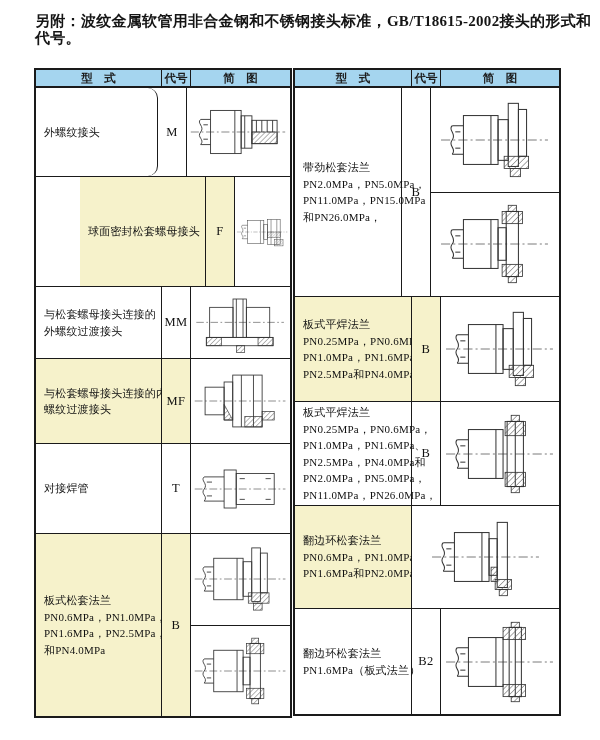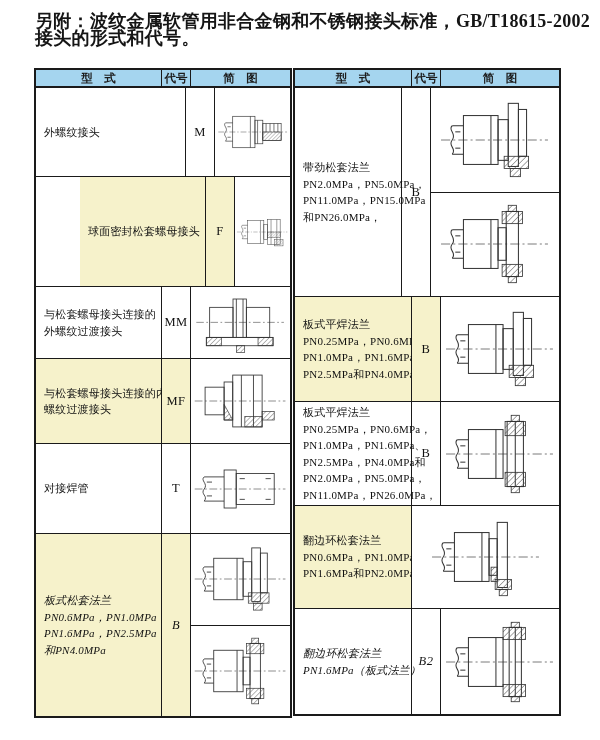--- a/index.html
+++ b/index.html
@@ -2,29 +2,29 @@
 <html style="--header-bg: #a5d5ef; --highlight-bg: #f6f2cb; --border: #1a1a1a;"><head>
 <meta charset="utf-8">
 <style>
   html,body{margin:0;padding:0;}
   body{
     width:600px;height:740px;background:#ffffff;position:relative;
     font-family:"Liberation Serif","DejaVu Serif",serif;color:#111;
     -webkit-font-smoothing:antialiased;
   }
   .title{
-    padding:13px 0 0 35px;font-size:18px;font-weight:bold;letter-spacing:.3px;
+    padding:13px 0 0 35px;font-size:15px;font-weight:bold;letter-spacing:.3px;
     line-height:17px;color:#151515;
   }
   .tables{display:flex;margin:21px 12px 0 34px;align-items:flex-start;gap:1px;}
   .ftable{border:2px solid var(--border,#1a1a1a);box-sizing:border-box;background:#fff;}
   .thead-row,.trow{display:flex;box-sizing:border-box;}
   .thead-row{background:var(--header-bg,#a5d5ef);border-bottom:2px solid var(--border,#1a1a1a);}
   .trow{border-bottom:1px solid var(--border,#1a1a1a);}
-  .trow:last-child{border-bottom:none;font-style:italic;}
+  .trow:last-child{border-bottom:none;}
   .cell{box-sizing:border-box;border-right:1px solid var(--border,#1a1a1a);display:flex;flex-direction:column;justify-content:center;}
   .cell:last-child{border-right:none;}
   .hcell{align-items:center;justify-content:center;font-size:11.5px;font-weight:bold;color:#1c1c1c;display:flex;flex-direction:row;}
   .cell.type{align-items:flex-start;padding:5px 4px 5px 8px;font-size:11px;line-height:16.5px;letter-spacing:.2px;}
   .cell.code{align-items:center;font-size:12.5px;letter-spacing:.5px;}
   .cell.diag{flex:1;padding:0;background:#fff;}
   .cell.hl{background:var(--highlight-bg,#f6f2cb);}
   .subdiag{flex:1;display:flex;align-items:center;justify-content:center;overflow:hidden;}
   .subdiag.split{border-bottom:1px solid var(--border,#1a1a1a);}
   .dsvg{width:102px;height:78px;max-width:96%;max-height:94%;}
@@ -37,21 +37,21 @@
 <div class="title">另附：波纹金属软管用非合金钢和不锈钢接头标准，GB/T18615-2002接头的形式和代号。</div>
 
 <div class="tables">
   <div class="ftable" data-table="0" style="width: 258px;">
       <div class="thead-row" style="height: 18px;">
         <div class="cell hcell" style="width: 126px;">型　式</div>
         <div class="cell hcell" style="width: 29px;">代号</div>
         <div class="cell hcell" style="flex: 1 1 0%;">简　图</div>
       </div>
       <div class="trow" style="height: 89px;">
-        <div class="cell type" style="width: 150px;">
+        <div class="cell type" style="width: 122px; border-radius: 10px;">
           <div class="tline">外螺纹接头</div>
         </div>
         <div class="cell code" style="width: 29px;">M</div>
         <div class="cell diag" style="flex: 1 1 0%;">
           <div class="subdiag">
             <svg class="dsvg" viewBox="0 0 110 80" preserveAspectRatio="xMidYMid meet" xmlns="http://www.w3.org/2000/svg">
               <defs>
                 <pattern id="hp0" width="4" height="4" patternUnits="userSpaceOnUse" patternTransform="rotate(45)">
                   <line x1="0" y1="0" x2="0" y2="4" stroke="#555" stroke-width="1"></line>
                 </pattern>

